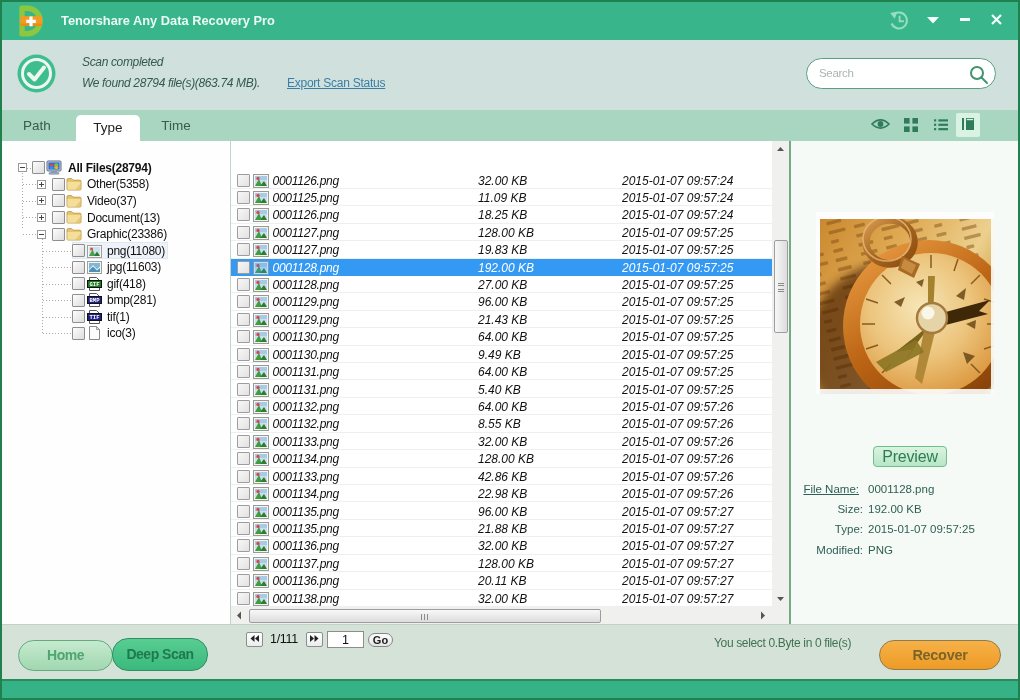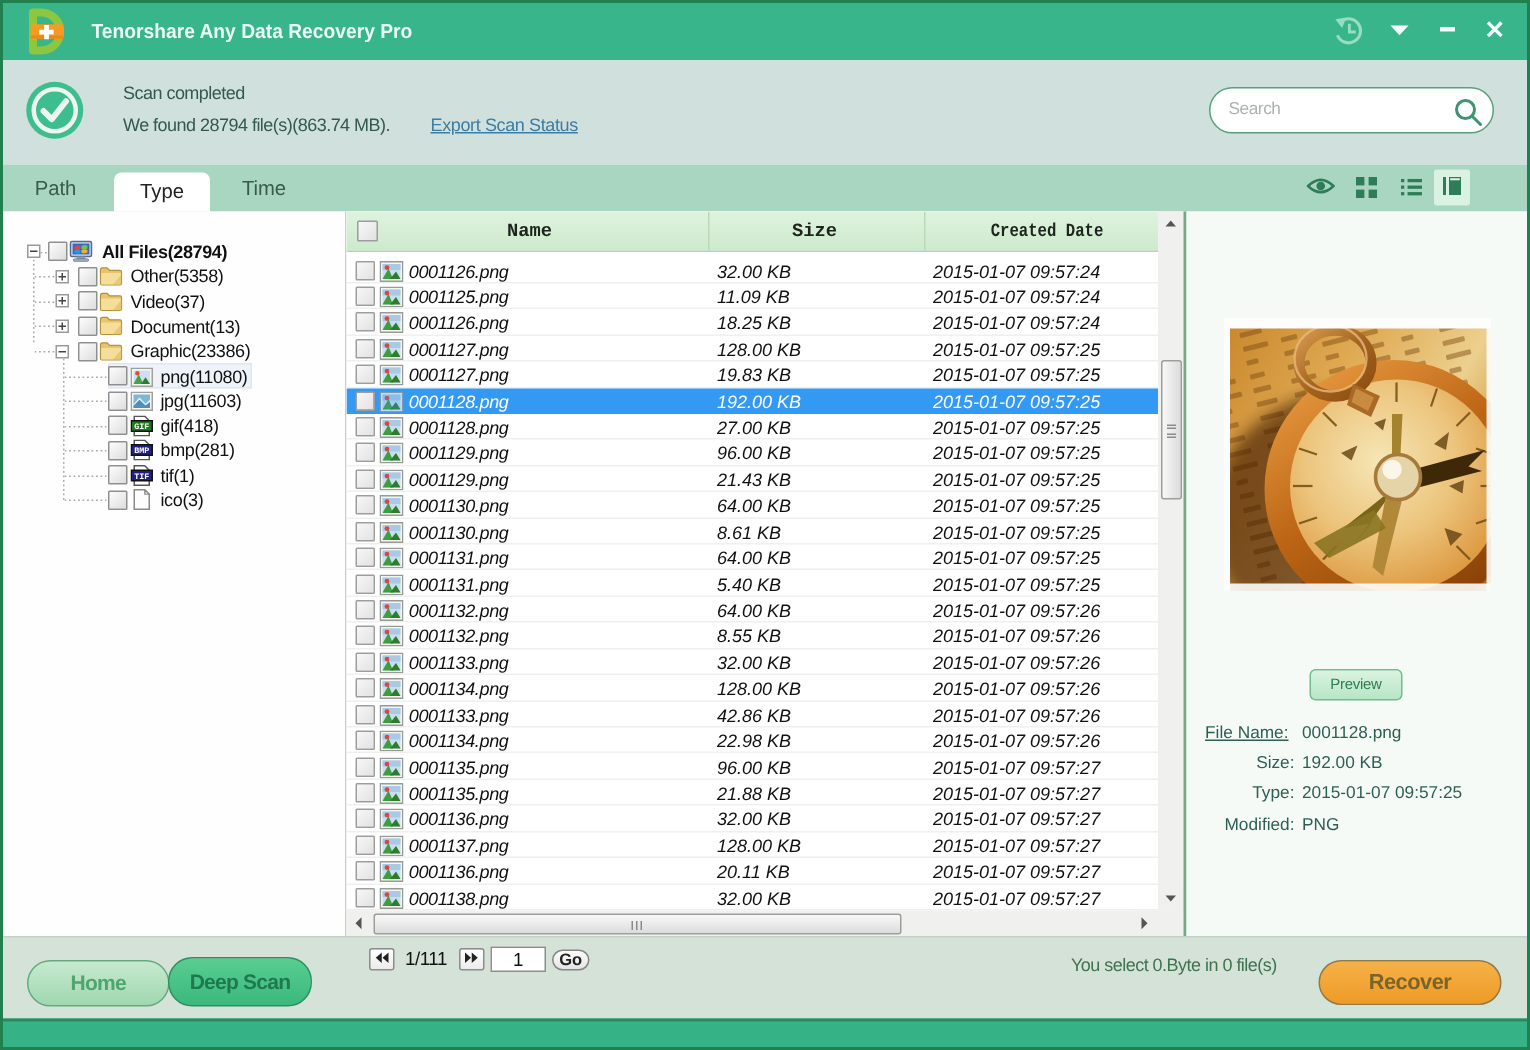--- a/index.html
+++ b/index.html
@@ -3,21 +3,21 @@
 <meta charset="utf-8">
 <style>
 * { margin:0; padding:0; box-sizing:border-box; }
 html,body { width:1020px; height:700px; overflow:hidden; }
 body { font-family:"Liberation Sans", sans-serif; position:relative; background:#fff; }
 .abs { position:absolute; }
 #frame { position:absolute; left:0; top:0; width:1020px; height:700px; border:2px solid #20814f; pointer-events:none; }
 #titlebar { position:absolute; left:2px; top:2px; width:1016px; height:38px; background:#39b58c; }
 #title-text { position:absolute; left:61px; top:13px; font-size:13.5px; font-weight:bold; color:#e9fbf2; transform:scaleX(0.95); transform-origin:0 0; }
 #scanbar { position:absolute; left:2px; top:40px; width:1016px; height:70px; background:#d0e1dd; }
-.scantxt { position:absolute; font-size:12px; letter-spacing:-0.35px; color:#34594e; }
+.scantxt { position:absolute; font-size:12px; letter-spacing:-0.35px; color:#34594e;font-style:italic; }
 #exportlink { position:absolute; left:287px; top:76px; font-size:12px; letter-spacing:-0.25px; color:#3b7da5; text-decoration:underline; }
 #searchbox { position:absolute; left:806px; top:58px; width:190px; height:31px; background:#fff; border:1px solid #56a27f; border-radius:15.5px; }
 #searchbox span { position:absolute; left:12px; top:8px; font-size:11.5px; letter-spacing:-0.3px; color:#a9b4ae; }
 #tabbar { position:absolute; left:2px; top:110px; width:1016px; height:31px; background:#a9d6c1; }
 .tab { position:absolute; top:110px; height:31px; font-size:13.5px; color:#3a5a4a; text-align:center; line-height:31px; }
 #tab-type { position:absolute; left:76px; top:115px; width:64px; height:26px; background:#fff; border-radius:5px 5px 0 0; text-align:center; line-height:25px; font-size:13.5px; color:#222; }
 #viewbtn-sel { position:absolute; left:956px; top:113px; width:24px; height:24px; background:#d9f2e2; border-radius:2px; }
 #treepanel { position:absolute; left:2px; top:141px; width:229px; height:483px; background:#fefefe; border-right:1px solid #c2d4c6; }
 #tablewrap { position:absolute; left:231px; top:141px; width:541px; height:466px; background:#fff; overflow:hidden; }
 #vscroll { position:absolute; left:772px; top:141px; width:17px; height:466px; background:#f0f0ee; }
@@ -218,28 +218,20 @@
 <div class="trow" style="left:107px; top:309.8px;">tif(1)</div>
 <div class="abs" style="left:43px; top:333px; width:28px; height:1px; background-image:linear-gradient(90deg,#aaa 1px, transparent 1px); background-size:3px 1px;"></div>
 <div class="tcb" style="left:72px; top:326.8px;"></div>
 <svg class="abs" style="left:88px;top:326.3px;" width="13" height="14" viewBox="0 0 13 14">
 <path d="M1.5 0.5 L8.5 0.5 L11.5 3.5 L11.5 13.5 L1.5 13.5 Z" fill="#fdfdfd" stroke="#8a8a8a"></path>
 <path d="M8.5 0.5 L8.5 3.5 L11.5 3.5 Z" fill="#e8e8e8" stroke="#8a8a8a" stroke-width="0.8"></path>
 </svg>
 <div class="trow" style="left:107px; top:326.3px;">ico(3)</div>
 
 <div id="tablewrap">
-  <div id="thead">
-    <div class="cb" style="left:7px; top:6px; width:14px; height:14px;"></div>
-    <div class="hsep" style="left:241px;"></div>
-    <div class="hsep" style="left:385px;"></div>
-    <div class="hlabel" style="left:107px;">Name</div>
-    <div class="hlabel" style="left:297px;">Size</div>
-    <div class="hlabel" style="left:422px; width:90px; transform:scaleX(0.835); transform-origin:50% 0;">Created Date</div>
-  </div>
 <div class="row" style="top:30.5px; height:17.4px;">
       <div class="cb" style="left:6px; top:2px;"></div>
       <svg class="abs" style="left:22px;top:2px;" width="16" height="14" viewBox="0 0 16 14">
 <rect x="0.5" y="0.5" width="15" height="13" fill="#f4f4f0" stroke="#9a9a94"></rect>
 <rect x="2" y="2" width="12" height="10" fill="#c8dff0"></rect>
 <rect x="2" y="2" width="12" height="4" fill="#a8cae6"></rect>
 <path d="M2 12 L6 5 L9 12 Z" fill="#3f9c3f"></path>
 <path d="M7 12 L11 7 L14 12 Z" fill="#2e7d2e"></path>
 <circle cx="5" cy="4.4" r="1.6" fill="#d44"></circle>
 </svg>
@@ -386,21 +378,21 @@
       <div class="cb" style="left:6px; top:2px;"></div>
       <svg class="abs" style="left:22px;top:2px;" width="16" height="14" viewBox="0 0 16 14">
 <rect x="0.5" y="0.5" width="15" height="13" fill="#f4f4f0" stroke="#9a9a94"></rect>
 <rect x="2" y="2" width="12" height="10" fill="#c8dff0"></rect>
 <rect x="2" y="2" width="12" height="4" fill="#a8cae6"></rect>
 <path d="M2 12 L6 5 L9 12 Z" fill="#3f9c3f"></path>
 <path d="M7 12 L11 7 L14 12 Z" fill="#2e7d2e"></path>
 <circle cx="5" cy="4.4" r="1.6" fill="#d44"></circle>
 </svg>
       <div class="nm">0001130.png</div>
-      <div class="sz">8.61 KB</div>
+      <div class="sz">9.49 KB</div>
       <div class="dt">2015-01-07 09:57:25</div>
       <div class="rsep" style="top:16.4px;"></div>
     </div>
 <div class="row" style="top:222.1px; height:17.4px;">
       <div class="cb" style="left:6px; top:2px;"></div>
       <svg class="abs" style="left:22px;top:2px;" width="16" height="14" viewBox="0 0 16 14">
 <rect x="0.5" y="0.5" width="15" height="13" fill="#f4f4f0" stroke="#9a9a94"></rect>
 <rect x="2" y="2" width="12" height="10" fill="#c8dff0"></rect>
 <rect x="2" y="2" width="12" height="4" fill="#a8cae6"></rect>
 <path d="M2 12 L6 5 L9 12 Z" fill="#3f9c3f"></path>
@@ -848,21 +840,21 @@
 <circle cx="112" cy="101" r="6.5" fill="#faf6e8"></circle>
 <ellipse cx="74" cy="30" rx="24" ry="22" fill="none" stroke="url(#ringg)" stroke-width="7.5"></ellipse>
 <ellipse cx="71" cy="27" rx="24" ry="22" fill="none" stroke="#e8b878" stroke-width="1.6" opacity="0.8"></ellipse>
 <path d="M86 44 L104 52 L98 66 L82 58 Z" fill="#a86a24"></path>
 <path d="M88 47 L100 53 L96 62 L85 56 Z" fill="#c88c40"></path>
 <rect width="178" height="7" fill="#fcfdfc"></rect>
 <rect width="4" height="182" fill="#fcfdfc"></rect>
 <rect x="175" width="3" height="182" fill="#fcfdfc" opacity="0.9"></rect>
 <rect y="177" width="178" height="5" fill="#fcfdfc" opacity="0.9"></rect>
 </svg>
-<div class="abs" style="left:873px; top:446px; width:62px; height:21px; background:linear-gradient(#daf3e0,#b7e6c5); border:1px solid #6fbe8d; border-radius:4px; text-align:center; line-height:19px; font-size:10px; letter-spacing:-0.2px; color:#2e7d52;">Preview</div>
+<div class="abs" style="left:873px; top:446px; width:74px; height:21px; background:linear-gradient(#daf3e0,#b7e6c5); border:1px solid #6fbe8d; border-radius:4px; text-align:center; line-height:19px; font-size:16px; letter-spacing:-0.2px; color:#2e7d52;">Preview</div>
 <div class="abs" style="left:696px; top:482.5px; width:163px; text-align:right; font-size:11.5px; color:#2d5f54;text-decoration:underline;">File Name:</div>
 <div class="abs" style="left:868px; top:482.5px; font-size:11.5px; color:#2d5f54;">0001128.png</div>
 <div class="abs" style="left:700px; top:502.9px; width:163px; text-align:right; font-size:11.5px; color:#2d5f54;">Size:</div>
 <div class="abs" style="left:868px; top:502.9px; font-size:11.5px; color:#2d5f54;">192.00 KB</div>
 <div class="abs" style="left:700px; top:523.3px; width:163px; text-align:right; font-size:11.5px; color:#2d5f54;">Type:</div>
 <div class="abs" style="left:868px; top:523.3px; font-size:11.5px; color:#2d5f54;">2015-01-07 09:57:25</div>
 <div class="abs" style="left:700px; top:543.7px; width:163px; text-align:right; font-size:11.5px; color:#2d5f54;">Modified:</div>
 <div class="abs" style="left:868px; top:543.7px; font-size:11.5px; color:#2d5f54;">PNG</div>
 
 <div id="bottombar"></div>

